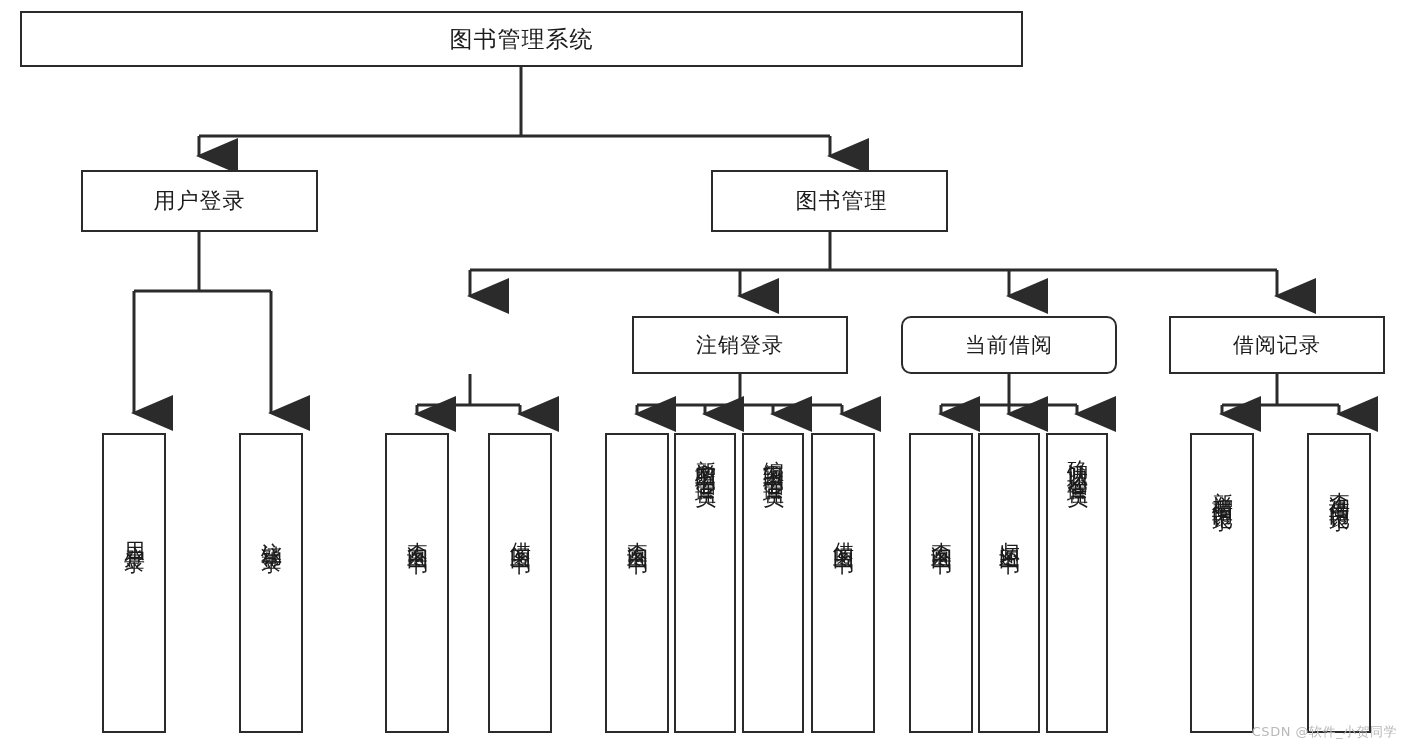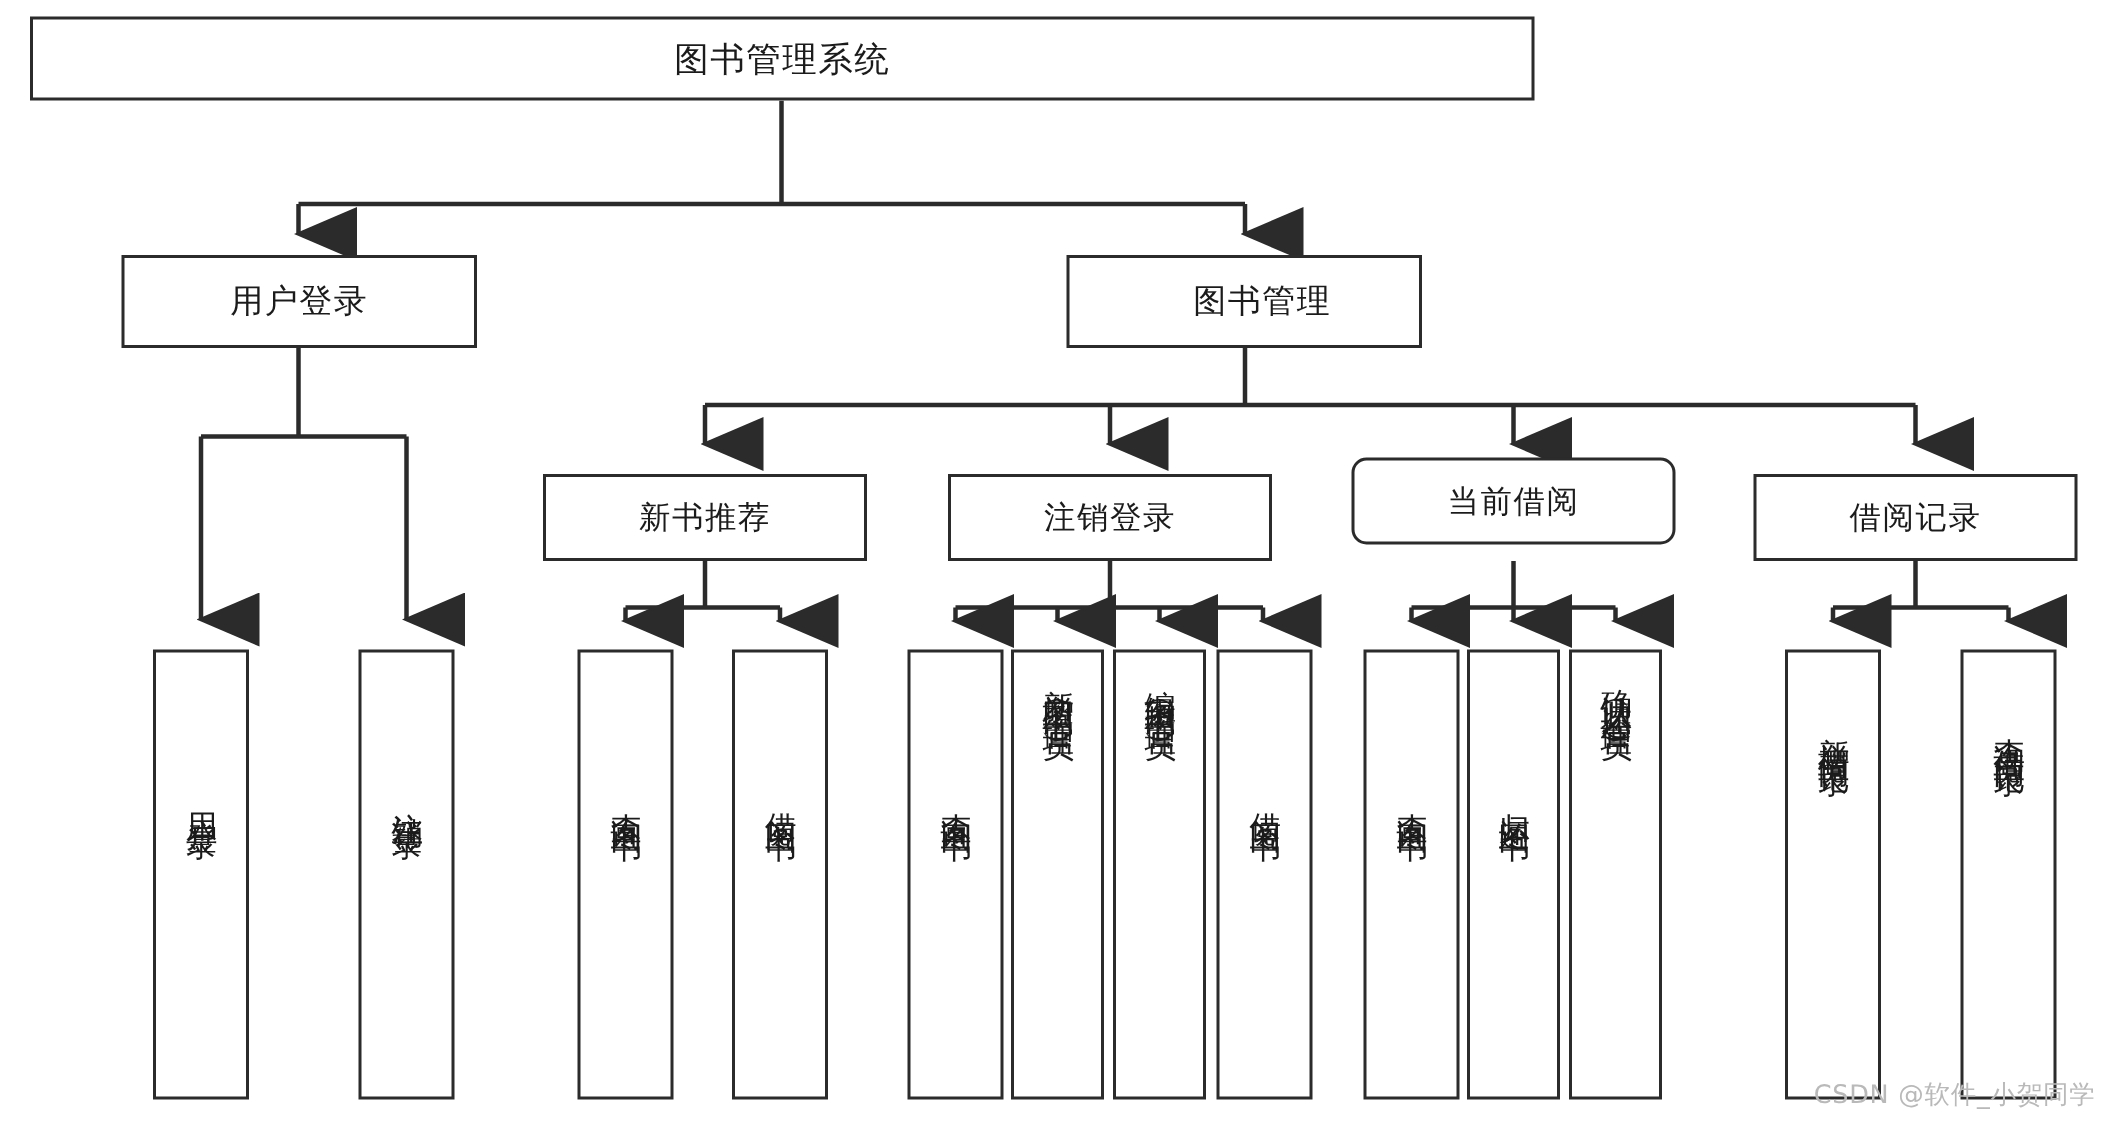--- a/index.html
+++ b/index.html
@@ -60,21 +60,21 @@
     white-space: nowrap;
   }
   .htext {
     white-space: nowrap;
     letter-spacing: 1px;
   }
   #watermark {
     position: absolute;
     right: 8px;
     bottom: 6px;
-    font-size: 17px;
+    font-size: 13px;
     color: #b9b9b9;
     letter-spacing: 0.5px;
     white-space: nowrap;
   }
 </style>
 </head>
 <body>
 
 <div id="canvas">
 
@@ -151,29 +151,26 @@
   </div>
 
   <div class="node lvl1" style="left:81px; top:170px; width:237px; height:62px;">
     <span class="htext">用户登录</span>
   </div>
 
   <div class="node lvl1" style="left:711px; top:170px; width:237px; height:62px;padding-left:24px;">
     <span class="htext">图书管理</span>
   </div>
 
-  <div class="node lvl2" style="left:362px; top:316px; width:216px; height:58px;">
-    <span class="htext">新书推荐</span>
-  </div>
 
   <div class="node lvl2" style="left:632px; top:316px; width:216px; height:58px;">
     <span class="htext">注销登录</span>
   </div>
 
-  <div class="node lvl2" style="left:901px; top:305px; width:216px; height:58px;border-radius:10px;">
+  <div class="node lvl2" style="left:901px; top:316px; width:216px; height:58px;border-radius:10px;">
     <span class="htext">当前借阅</span>
   </div>
 
   <div class="node lvl2" style="left:1169px; top:316px; width:216px; height:58px;">
     <span class="htext">借阅记录</span>
   </div>
 
   <div class="node leaf" style="left:102px; top:433px; width:64px; height:300px; padding-top:90px;">
     <span class="vtext">用户登录</span>
   </div>

